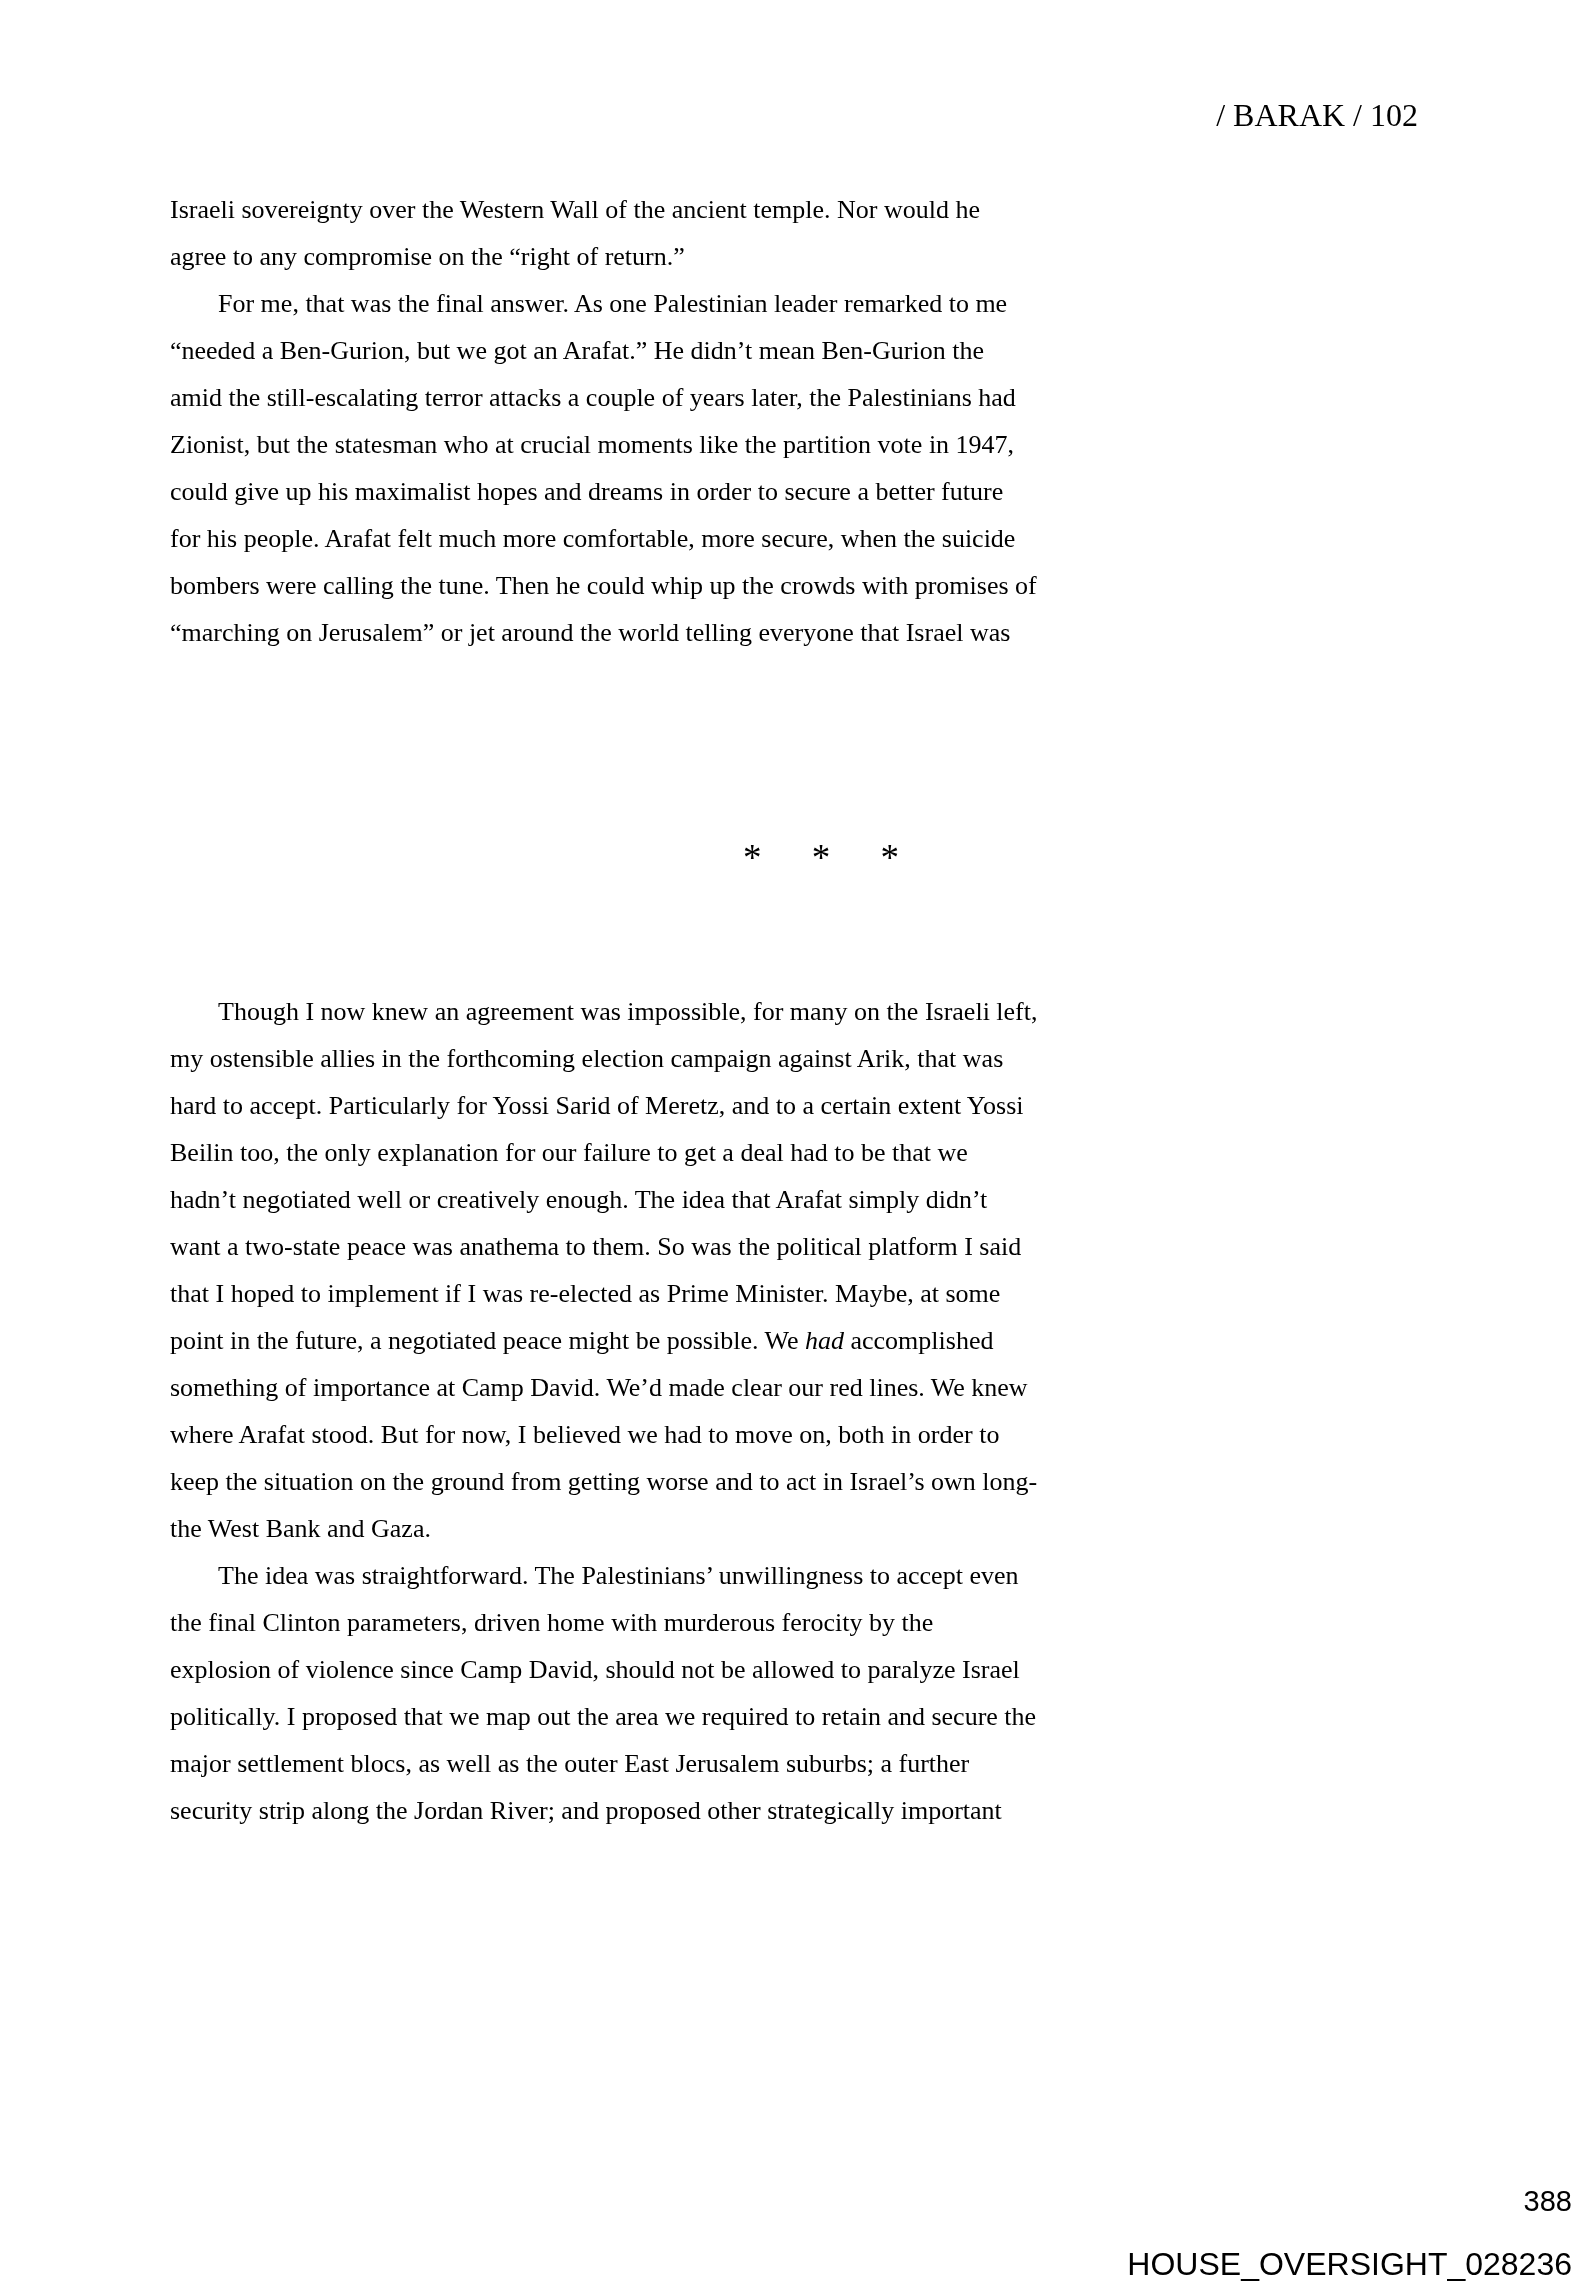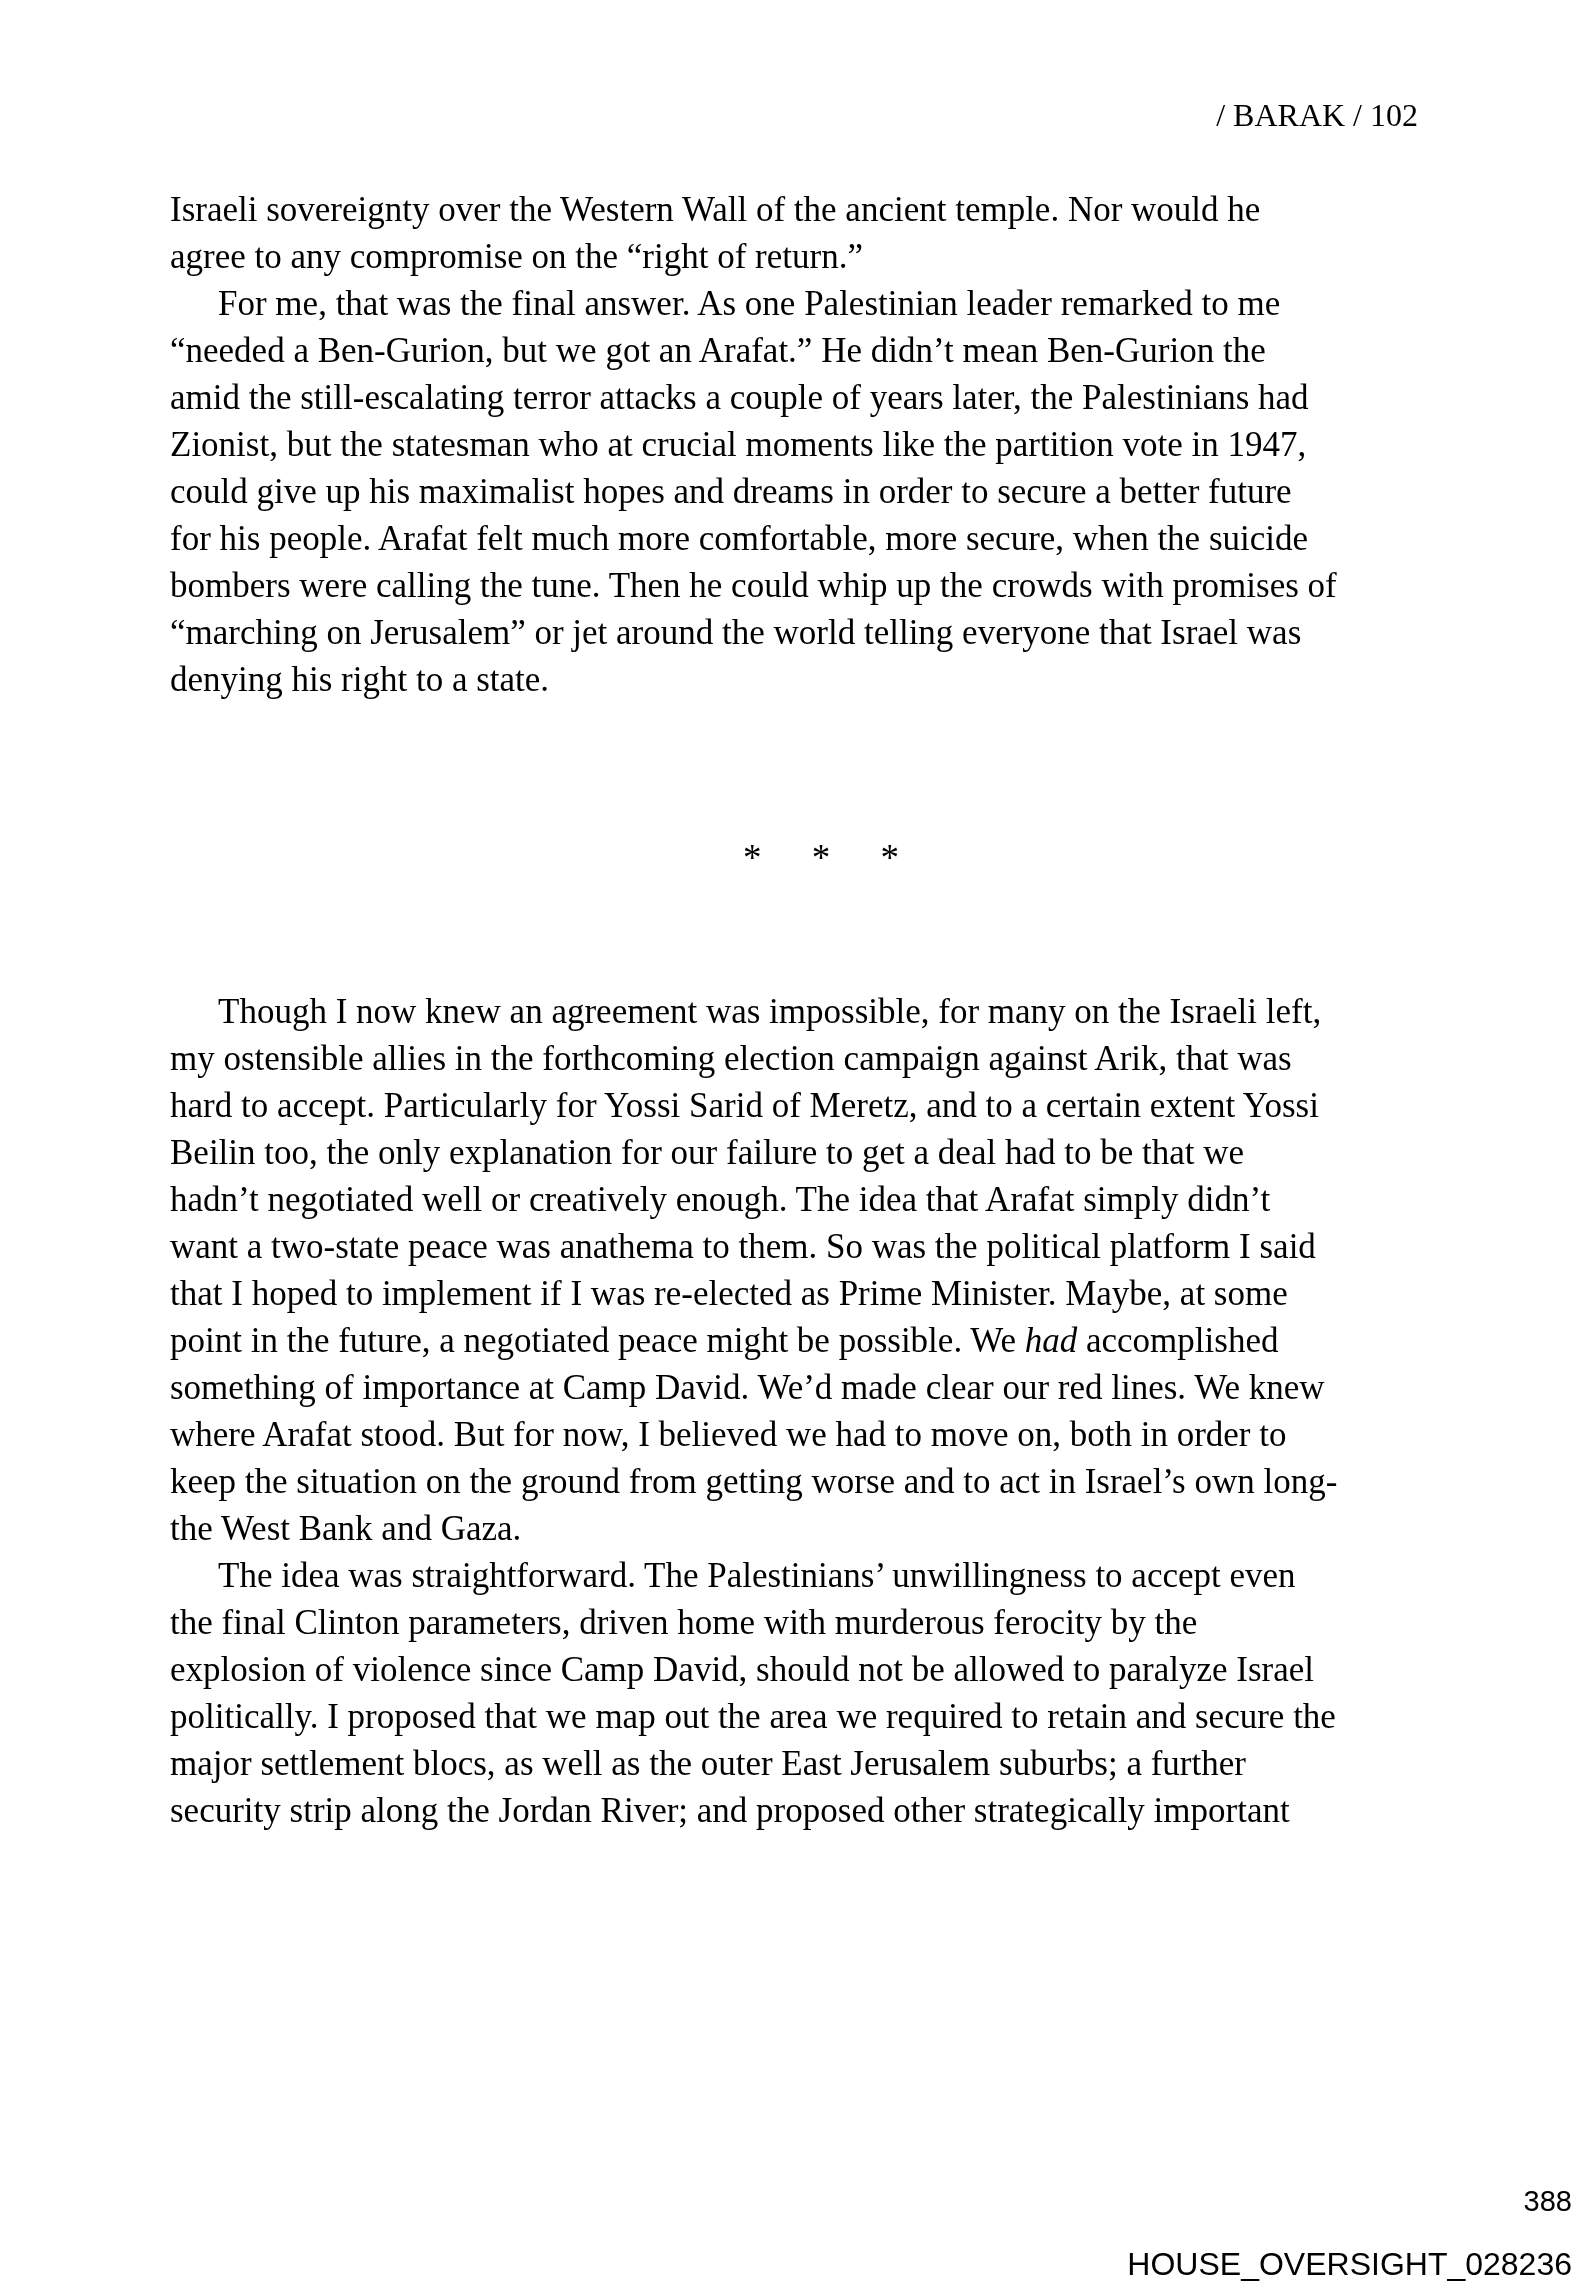--- a/index.html
+++ b/index.html
@@ -22,21 +22,21 @@
     right: 173px;
     font-size: 32px;
     line-height: 39px;
     white-space: nowrap;
     text-align: right;
   }
   .text-block {
     position: absolute;
     left: 170px;
     width: 1283px;
-    font-size: 35px;
+    font-size: 26px;
     line-height: 47px;
   }
   .block-top { top: 186px; }
   .block-bottom { top: 988px; }
   .para + .para { }
   .para .line {
     white-space: nowrap;
   }
   .para.indent .line:first-child {
     padding-left: 48px;
@@ -86,21 +86,20 @@
       </div>
     <div class="para indent">
         <div class="line">For me, that was the final answer. As one Palestinian leader remarked to me</div>
         <div class="line">“needed a Ben-Gurion, but we got an Arafat.” He didn’t mean Ben-Gurion the</div>
         <div class="line">amid the still-escalating terror attacks a couple of years later, the Palestinians had</div>
         <div class="line">Zionist, but the statesman who at crucial moments like the partition vote in 1947,</div>
         <div class="line">could give up his maximalist hopes and dreams in order to secure a better future</div>
         <div class="line">for his people. Arafat felt much more comfortable, more secure, when the suicide</div>
         <div class="line">bombers were calling the tune. Then he could whip up the crowds with promises of</div>
         <div class="line">“marching on Jerusalem” or jet around the world telling everyone that Israel was</div>
-        <div class="line">denying his right to a state.</div>
       </div>
   </div>
 
   <div class="separator">* * *</div>
 
   <div class="text-block block-bottom">
     <div class="para indent">
         <div class="line">Though I now knew an agreement was impossible, for many on the Israeli left,</div>
         <div class="line">my ostensible allies in the forthcoming election campaign against Arik, that was</div>
         <div class="line">hard to accept. Particularly for Yossi Sarid of Meretz, and to a certain extent Yossi</div>

